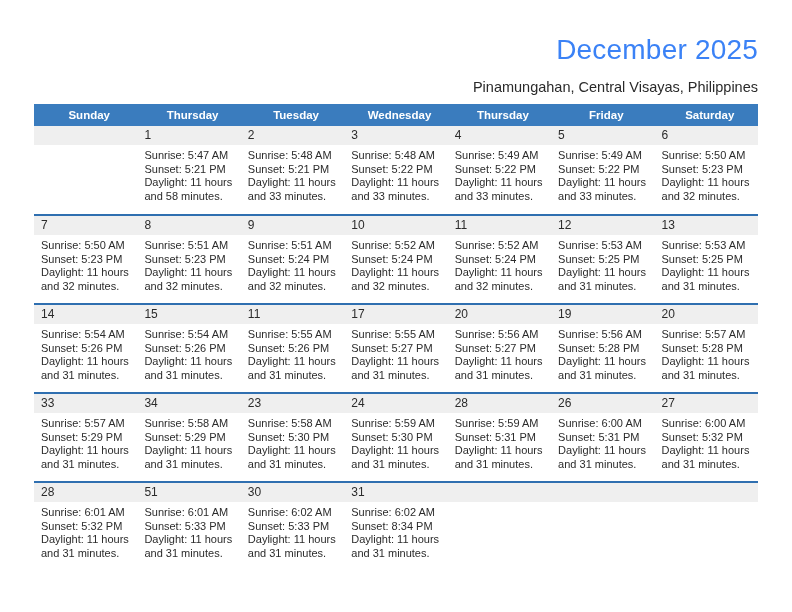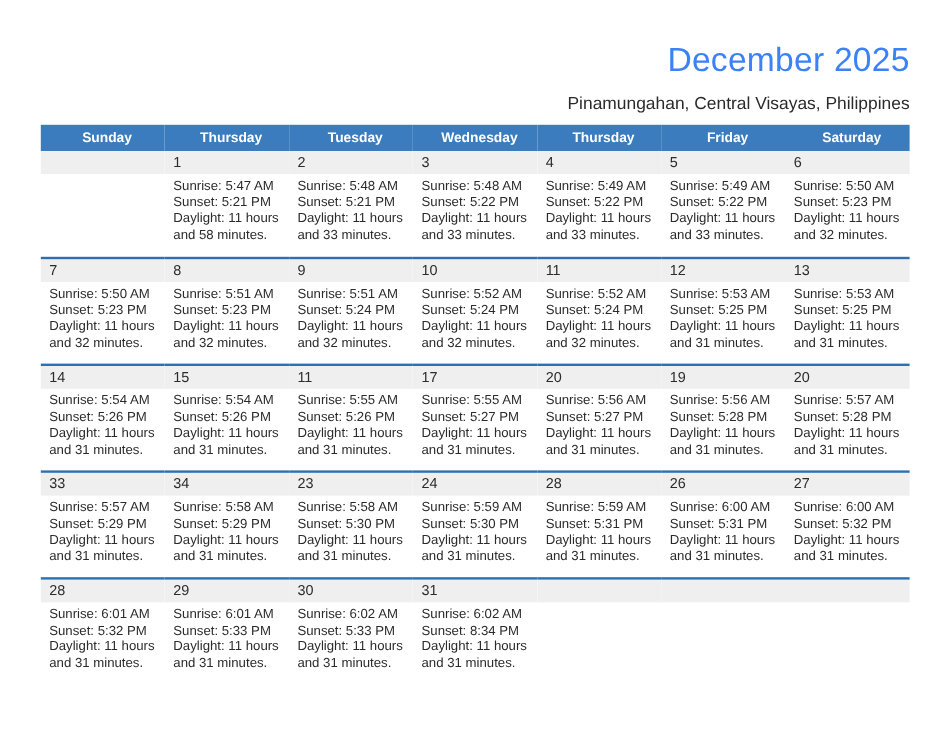--- a/index.html
+++ b/index.html
@@ -403,21 +403,21 @@
             <td>
               <div class="daynum">28</div>
               <div class="details">
                 <div>Sunrise: 6:01 AM</div>
                 <div>Sunset: 5:32 PM</div>
                 <div>Daylight: 11 hours</div>
                 <div>and 31 minutes.</div>
               </div>
             </td>
             <td>
-              <div class="daynum">29</div>
+              <div class="daynum">51</div>
               <div class="details">
                 <div>Sunrise: 6:01 AM</div>
                 <div>Sunset: 5:33 PM</div>
                 <div>Daylight: 11 hours</div>
                 <div>and 31 minutes.</div>
               </div>
             </td>
             <td>
               <div class="daynum">30</div>
               <div class="details">

